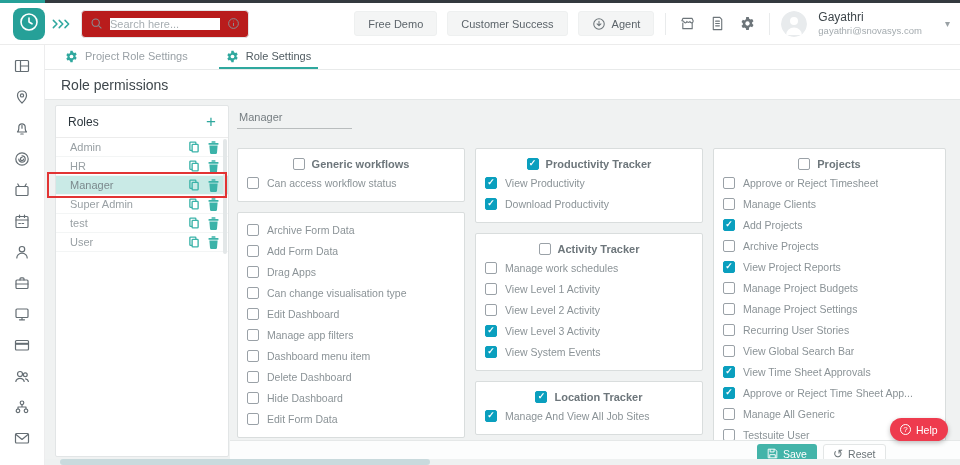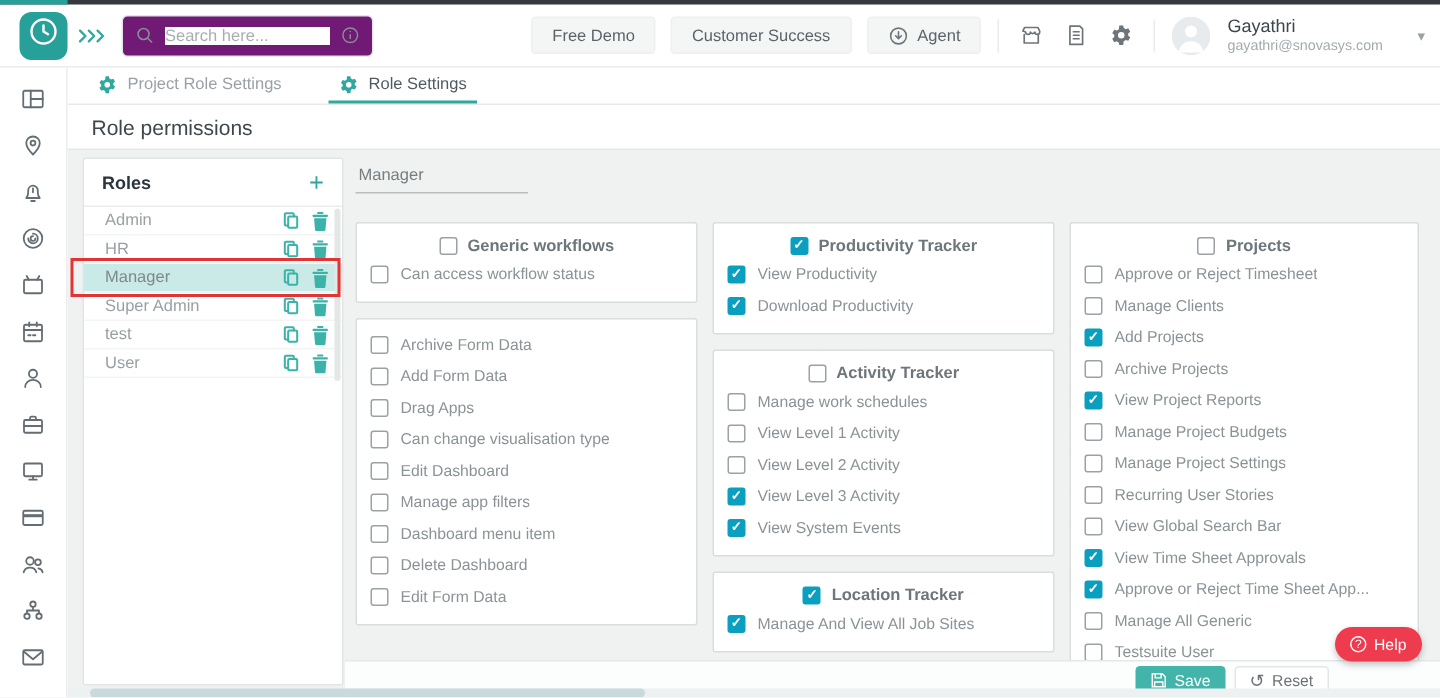--- a/index.html
+++ b/index.html
@@ -10,21 +10,21 @@
   .topstrip { position:absolute; left:0; top:0; width:960px; height:3px; background:#343a3f; z-index:3; }
   .topstrip .tealpart { position:absolute; left:0; top:0; width:45px; height:3px; background:#26a098; }
 
   
   .header { position:absolute; left:0; top:3px; width:960px; height:42px; background:#fff;
             border-bottom:1px solid #ececec; display:flex; align-items:center; z-index:2; }
   .logo { margin-left:13px; width:32px; height:32px; border-radius:8px; background:#26a098;
           display:flex; align-items:center; justify-content:center; flex:none; cursor:pointer; }
   .chevrons { margin-left:7px; display:flex; cursor:pointer; }
   .searchbox { margin-left:11px; width:168px; height:28px; border:1px solid #e4e6e7; border-radius:4px;
-               display:flex; align-items:center; padding:0 8px; gap:7px; background:#701a75; }
+               display:flex; align-items:center; padding:0 8px; gap:7px; background:#b91c1c; }
   .searchbox input { flex:1; min-width:0; border:none; outline:none; font-size:11px; color:#474f54;
                      font-family:"Liberation Sans", sans-serif; }
   .searchbox input::placeholder { color:#a7aeb2; }
   .sic-grey { color:#878f94; display:flex; }
   .hdr-right { margin-left:auto; display:flex; align-items:center; margin-right:10px; gap:11px; }
   .qbtn { height:25px; background:#f4f5f5; border:1px solid #eef0f0; border-radius:3px; font-size:11px;
           color:#5c646a; padding:0 13px; display:flex; align-items:center; gap:6px; cursor:pointer;
           font-family:"Liberation Sans", sans-serif; white-space:nowrap; }
   .vdiv { width:1px; height:22px; background:#e9ebec; }
   .hicon { color:#6d757a; display:flex; cursor:pointer; padding:0 3px; }
@@ -53,21 +53,21 @@
   .pagetitle { font-size:14px; color:#3f474c; }
 
   
   .content { position:absolute; left:45px; top:100px; width:915px; height:365px; background:#f0f2f2; }
 
   
   .roles-card { position:absolute; left:10px; top:5px; width:174px; height:352px; background:#fff;
                 border:1px solid #e2e5e6; border-radius:2px; }
   .roles-head { height:32px; border-bottom:1px solid #ececec; display:flex; align-items:center;
                 justify-content:space-between; padding:0 12px; }
-  .roles-title { font-size:12px; font-weight:700; color:#2b353c; }
+  .roles-title { font-size:12px; font-weight:400; color:#2b353c; }
   .plus { color:#2fa89e; font-size:17px; line-height:1; cursor:pointer; }
   .role-row { height:19px; display:flex; align-items:center; padding:0 9px 0 14px;
               border-bottom:1px solid #f3f5f5; font-size:11px; color:#99a0a4; cursor:pointer; }
   .role-row.selected { background:#c9eae6; color:#7c898d; }
   .role-actions { margin-left:auto; display:flex; gap:8px; align-items:center; }
   .role-actions span { display:flex; cursor:pointer; }
   .roles-vscroll { position:absolute; right:1px; top:33px; width:4px; height:115px; background:#e3e7e8; border-radius:2px; }
 
   
   .red-annotation { position:absolute; left:2px; top:72px; width:180px; height:26px;
@@ -503,20 +503,24 @@
             <div class="perm-item">
               <span class="cb "></span>
               <span class="perm-label">Dashboard menu item</span>
             </div>
             <div class="perm-item">
               <span class="cb "></span>
               <span class="perm-label">Delete Dashboard</span>
             </div>
             <div class="perm-item">
               <span class="cb "></span>
+              <span class="perm-label">Hide Dashboard</span>
+            </div>
+            <div class="perm-item">
+              <span class="cb "></span>
               <span class="perm-label">Edit Form Data</span>
             </div>
           </div>
         </div>
       <div class="col" id="col1" style="left:245px;">
           <div class="perm-card">
             <div class="perm-head">
               <span class="cb checked"></span>
               <span class="perm-title">Productivity Tracker</span>
             </div>

